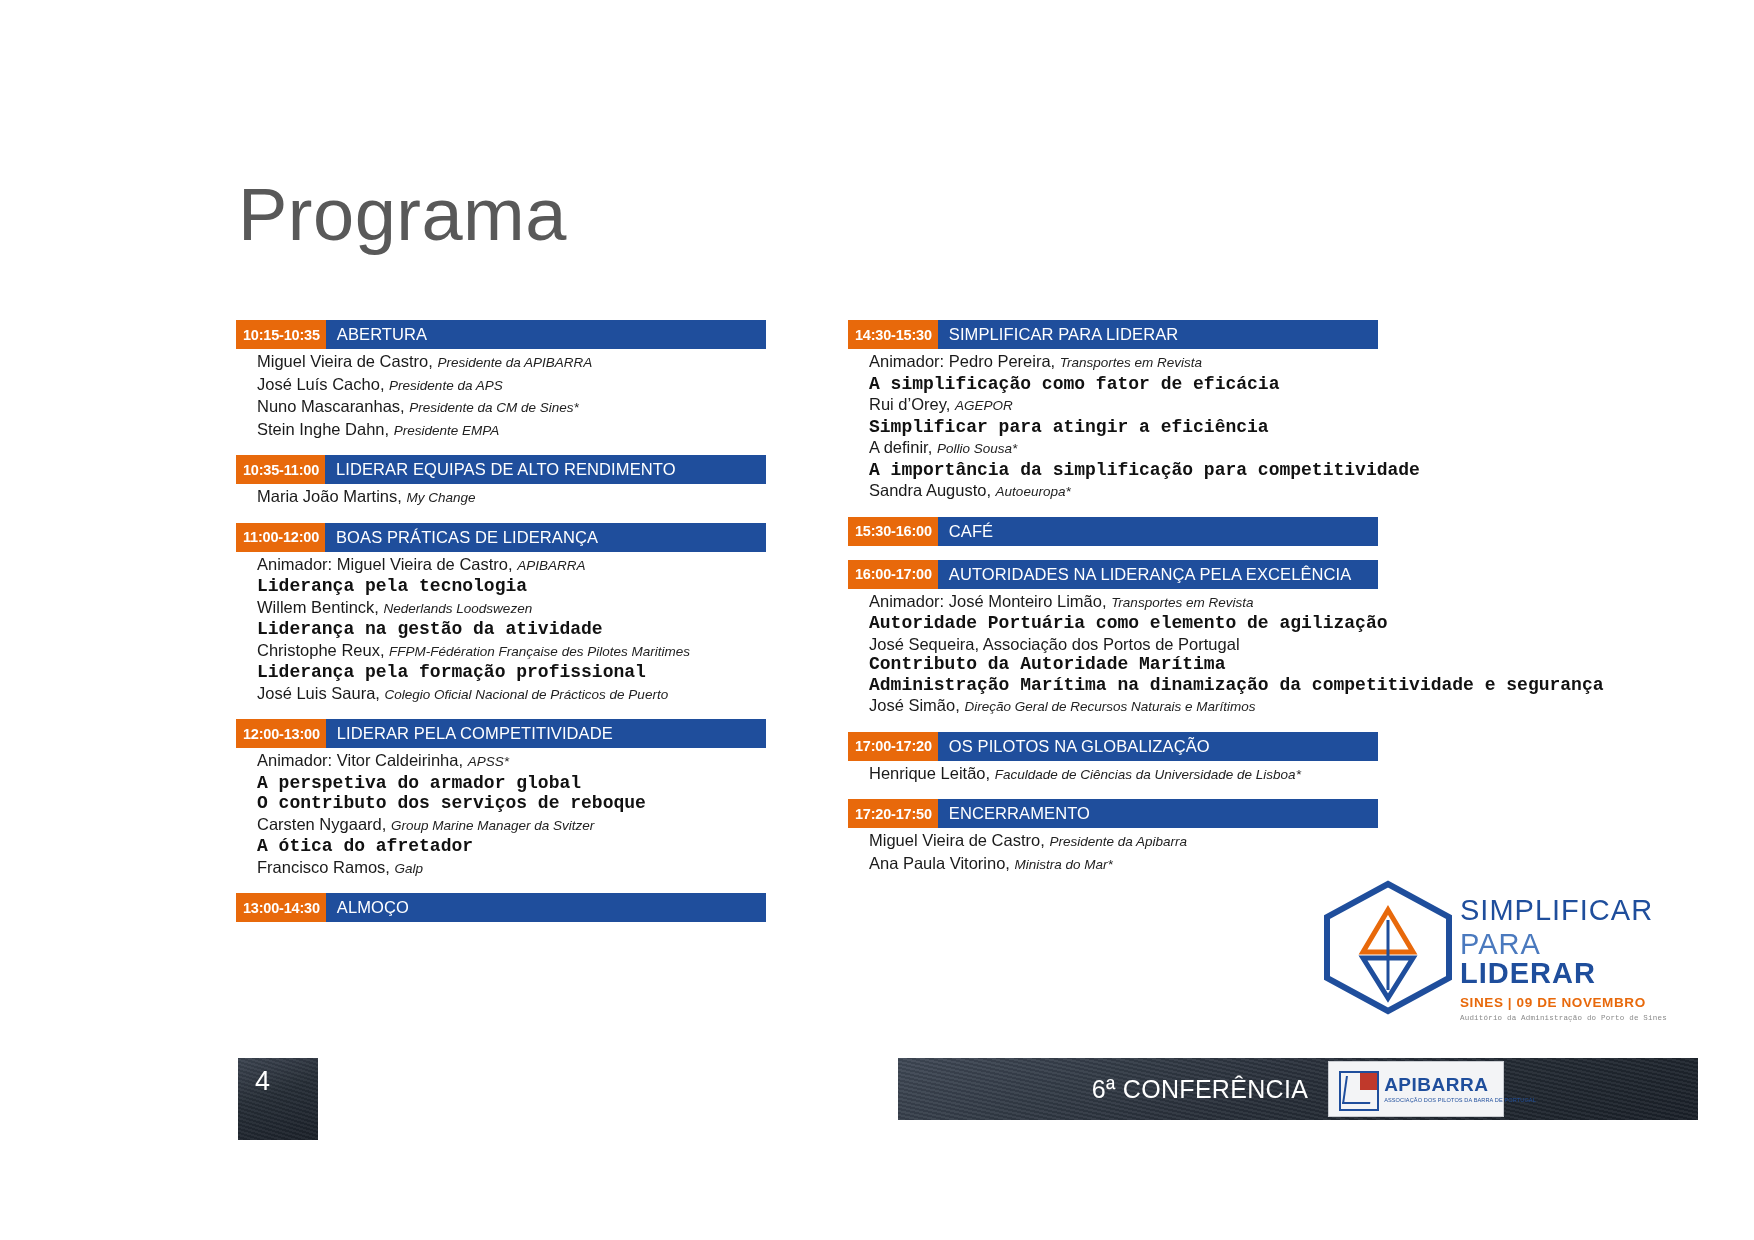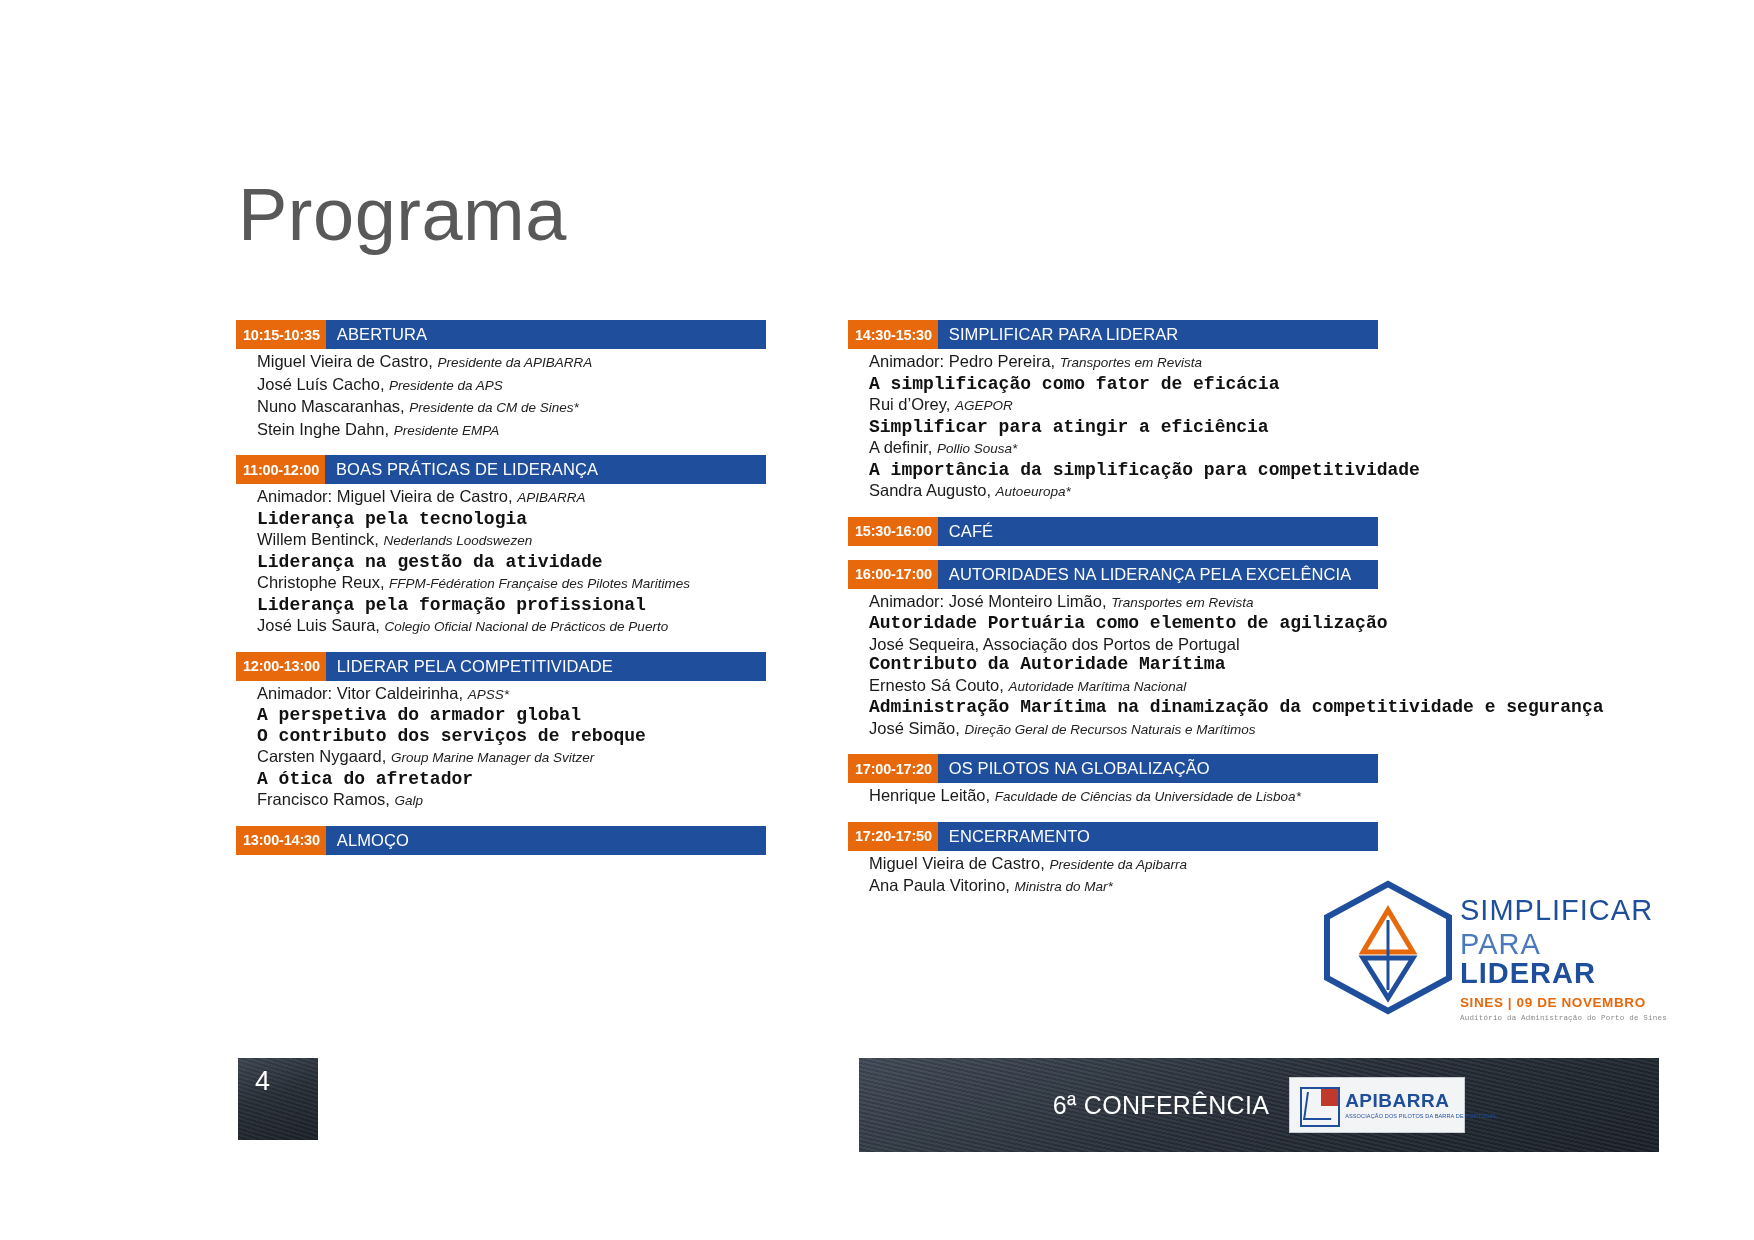--- a/index.html
+++ b/index.html
@@ -153,24 +153,24 @@
     align-items: flex-start;
     justify-content: flex-start;
   }
   .footer-page span {
     color: #ffffff;
     font-size: 27px;
     margin: 8px 0 0 17px;
   }
   .footer-bar {
     position: absolute;
-    left: 859px;
+    left: 898px;
     top: 1058px;
     width: 800px;
-    height: 94px;
+    height: 62px;
     background:
       repeating-linear-gradient(13deg, rgba(255,255,255,.05) 0 2px, rgba(0,0,0,.06) 2px 4px),
       linear-gradient(160deg, #3f4855 0%, #272e38 50%, #1a2028 100%);
     display: flex;
     align-items: center;
     justify-content: center;
   }
   .footer-conf {
     color: #ffffff;
     font-size: 25px;
@@ -241,20 +241,29 @@
         </div>
         <div class="session-lines">
           <div class="line"><span class="person">Miguel Vieira de Castro,</span> <span class="org">Presidente da APIBARRA</span></div>
           <div class="line"><span class="person">José Luís Cacho,</span> <span class="org">Presidente da APS</span></div>
           <div class="line"><span class="person">Nuno Mascaranhas,</span> <span class="org">Presidente da CM de Sines*</span></div>
           <div class="line"><span class="person">Stein Inghe Dahn,</span> <span class="org">Presidente EMPA</span></div>
         </div>
       </div>
       <div class="session">
         <div class="session-bar">
+          <div class="bar-time">10:35-11:00</div>
+          <div class="bar-label">LIDERAR EQUIPAS DE ALTO RENDIMENTO</div>
+        </div>
+        <div class="session-lines">
+          <div class="line"><span class="person">Maria João Martins,</span> <span class="org">My Change</span></div>
+        </div>
+      </div>
+      <div class="session">
+        <div class="session-bar">
           <div class="bar-time">11:00-12:00</div>
           <div class="bar-label">BOAS PRÁTICAS DE LIDERANÇA</div>
         </div>
         <div class="session-lines">
           <div class="line"><span class="person">Animador: Miguel Vieira de Castro,</span> <span class="org">APIBARRA</span></div>
           <div class="line talk">Liderança pela tecnologia</div>
           <div class="line"><span class="person">Willem Bentinck,</span> <span class="org">Nederlands Loodswezen</span></div>
           <div class="line talk">Liderança na gestão da atividade</div>
           <div class="line"><span class="person">Christophe Reux,</span> <span class="org">FFPM-Fédération Française des Pilotes Maritimes</span></div>
           <div class="line talk">Liderança pela formação profissional</div>
@@ -307,21 +316,20 @@
       <div class="session">
         <div class="session-bar">
           <div class="bar-time">16:00-17:00</div>
           <div class="bar-label">AUTORIDADES NA LIDERANÇA PELA EXCELÊNCIA</div>
         </div>
         <div class="session-lines">
           <div class="line"><span class="person">Animador: José Monteiro Limão,</span> <span class="org">Transportes em Revista</span></div>
           <div class="line talk">Autoridade Portuária como elemento de agilização</div>
           <div class="line"><span class="person">José Sequeira, Associação dos Portos de Portugal</span></div>
           <div class="line talk">Contributo da Autoridade Marítima</div>
-          <div class="line"><span class="person">Ernesto Sá Couto,</span> <span class="org">Autoridade Marítima Nacional</span></div>
           <div class="line talk">Administração Marítima na dinamização da competitividade e segurança</div>
           <div class="line"><span class="person">José Simão,</span> <span class="org">Direção Geral de Recursos Naturais e Marítimos</span></div>
         </div>
       </div>
       <div class="session">
         <div class="session-bar">
           <div class="bar-time">17:00-17:20</div>
           <div class="bar-label">OS PILOTOS NA GLOBALIZAÇÃO</div>
         </div>
         <div class="session-lines">

